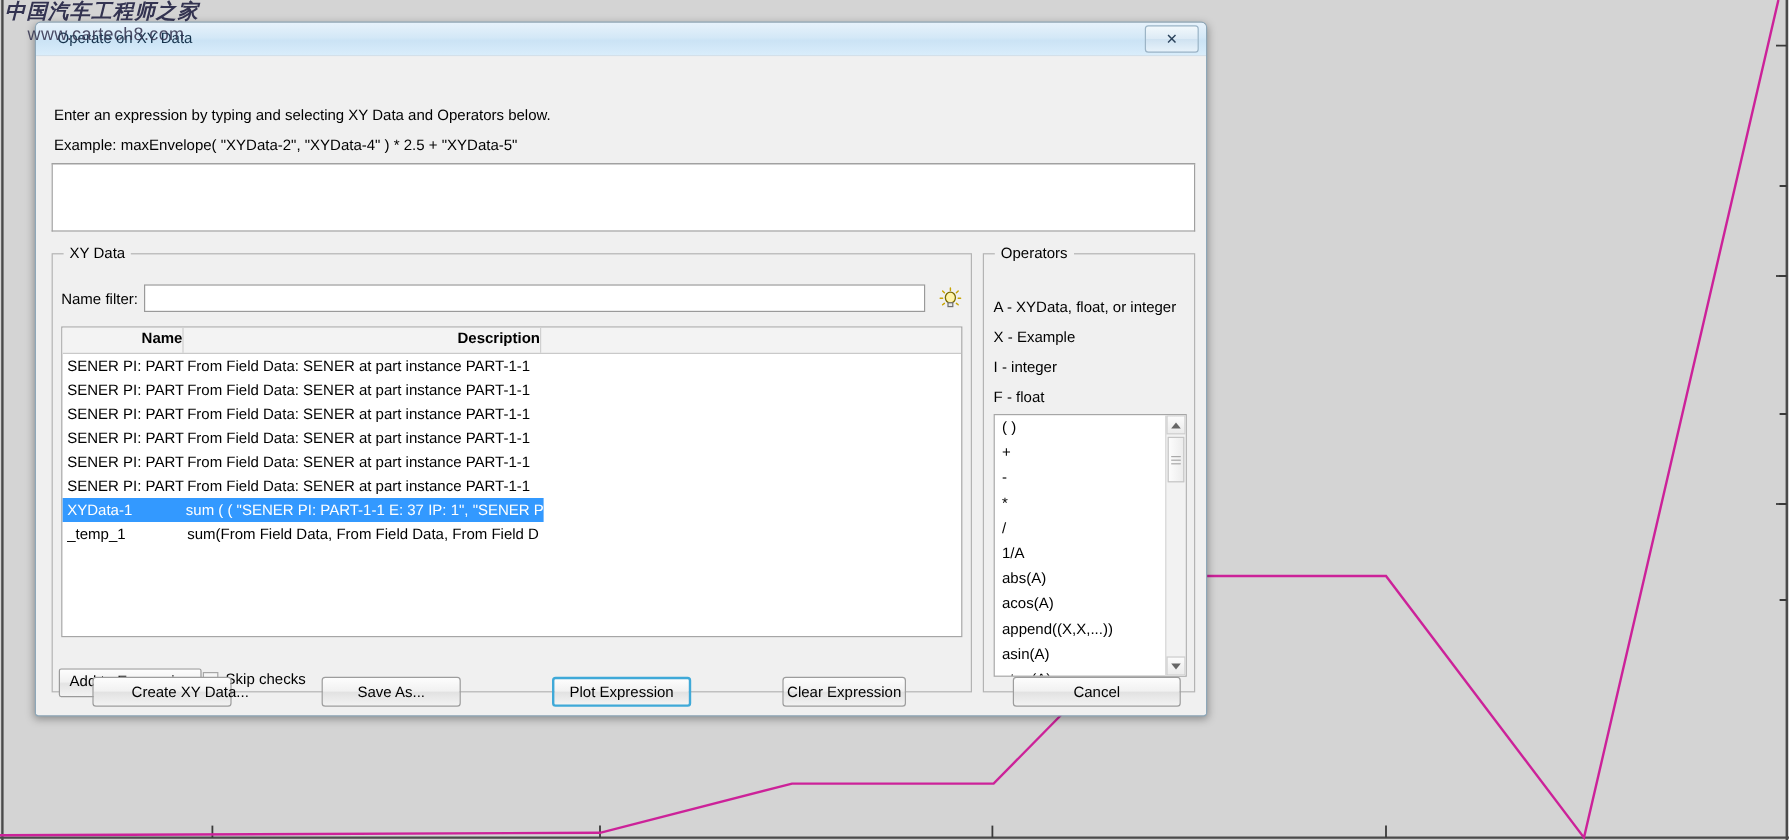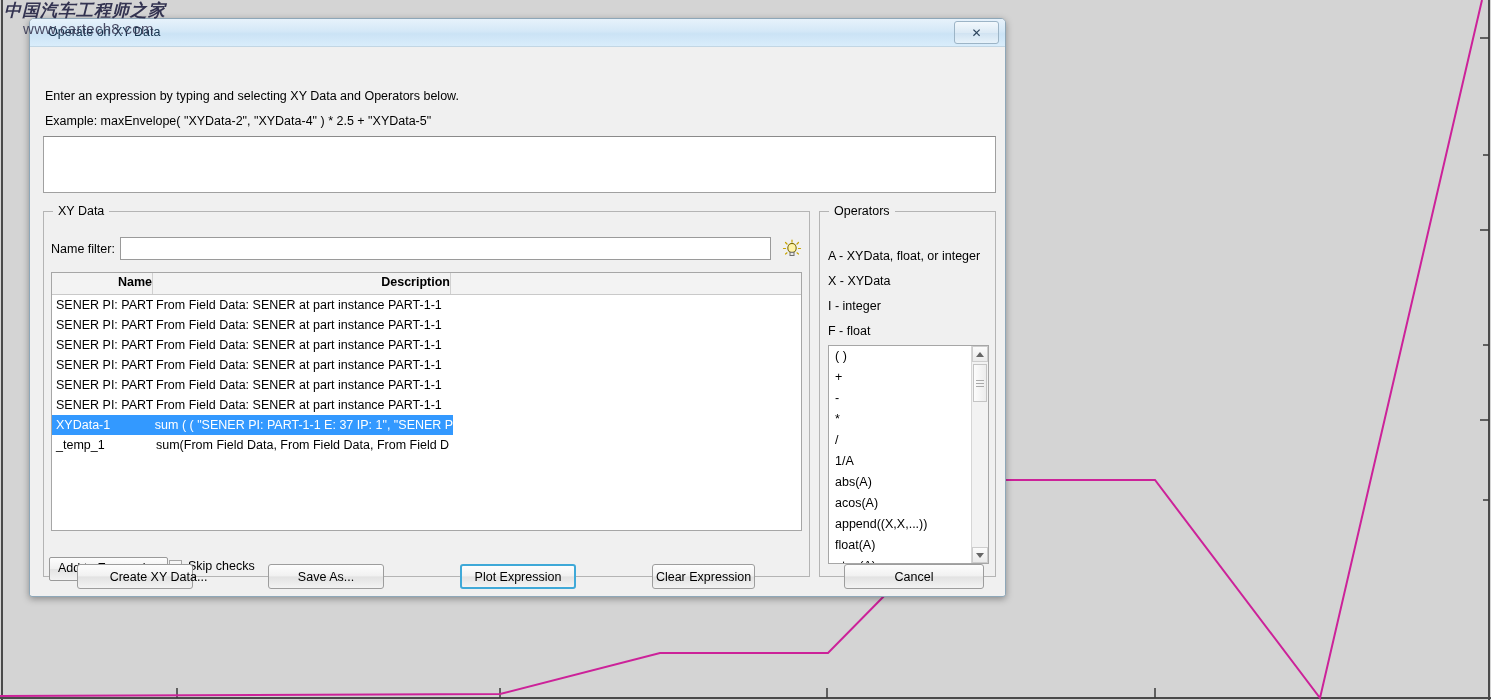--- a/index.html
+++ b/index.html
@@ -504,36 +504,36 @@
         <div class="skip-wrap">
           <span class="cbox"></span>
           <span>Skip checks</span>
         </div>
       </div>
 
       <div class="group" id="ops-group">
         <div class="group-title">Operators</div>
 
         <div class="op-line o0">A - XYData, float, or integer</div>
-        <div class="op-line o1">X - XYData</div>
+        <div class="op-line o1">X - Example</div>
         <div class="op-line o2">I - integer</div>
         <div class="op-line o3">F - float</div>
 
         <div class="op-list">
           <div class="op-items" id="op-items">
               <div class="op-item">( )</div>
               <div class="op-item">+</div>
               <div class="op-item">-</div>
               <div class="op-item">*</div>
               <div class="op-item">/</div>
               <div class="op-item">1/A</div>
               <div class="op-item">abs(A)</div>
               <div class="op-item">acos(A)</div>
               <div class="op-item">append((X,X,...))</div>
-              <div class="op-item">float(A)</div>
+              <div class="op-item">asin(A)</div>
               <div class="op-item">atan(A)</div>
             </div>
           <div class="op-scroll">
             <div class="sc-arrow up">
                 <span class="tri up"></span>
               </div>
             <div class="sc-thumb">
               <span class="grip">
                   <div></div>
                   <div></div>

